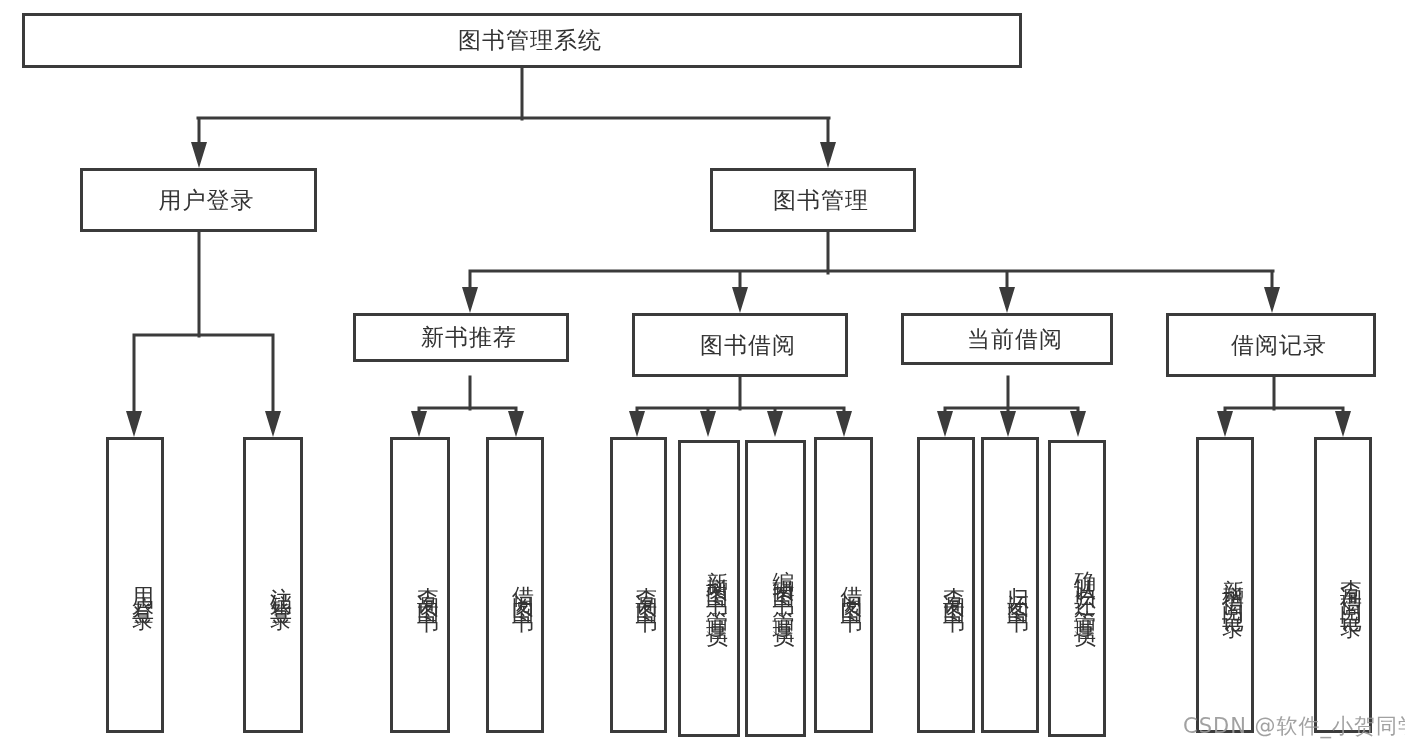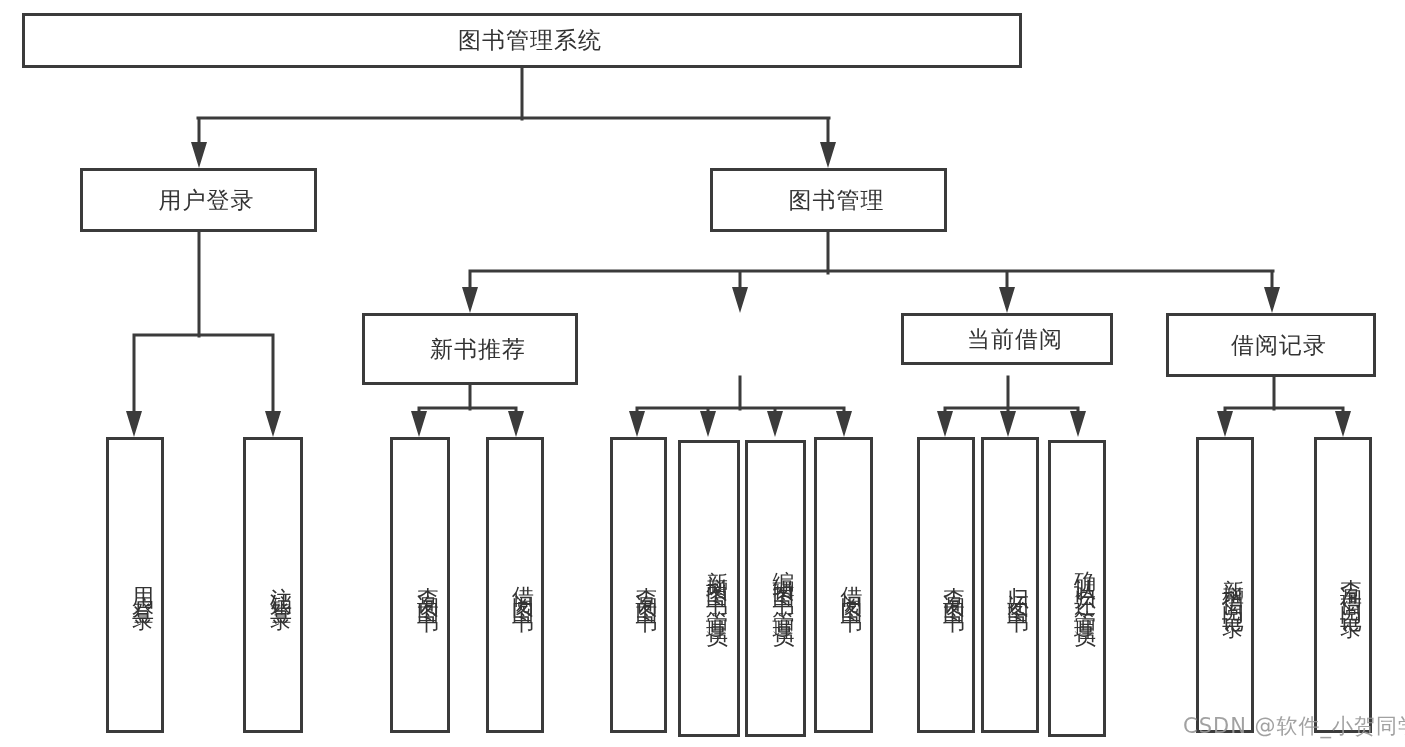--- a/index.html
+++ b/index.html
@@ -108,23 +108,24 @@
       M945 437 L937 411 H953 Z
       M1008 437 L1000 411 H1016 Z
       M1078 437 L1070 411 H1086 Z
       M1225 437 L1217 411 H1233 Z
       M1343 437 L1335 411 H1351 Z"></path>
   </svg>
 
   <div class="node" style="left:22px;top:13px;width:1000px;height:55px;">图书管理系统</div>
 
   <div class="node" style="left:80px;top:168px;width:237px;height:64px;">用户登录</div>
-  <div class="node" style="left:710px;top:168px;width:237px;height:64px;">图书管理</div>
+  <div class="node" style="left:710px;top:168px;width:206px;height:64px;">图书管理</div>
 
-  <div class="node" style="left:362px;top:313px;width:216px;height:72px;">新书推荐</div>
+  <div class="node" style="left:353px;top:313px;width:216px;height:49px;">新书推荐</div>
+  <div class="node" style="left:632px;top:313px;width:216px;height:64px;">图书借阅</div>
   <div class="node" style="left:901px;top:313px;width:212px;height:52px;">当前借阅</div>
   <div class="node" style="left:1166px;top:313px;width:210px;height:64px;">借阅记录</div>
 
   <div class="node vnode" style="left:106px;top:437px;width:58px;height:296px;">用户登录</div>
   <div class="node vnode" style="left:243px;top:437px;width:60px;height:296px;">注销登录</div>
 
   <div class="node vnode" style="left:390px;top:437px;width:60px;height:296px;">查询图书</div>
   <div class="node vnode" style="left:486px;top:437px;width:58px;height:296px;">借阅图书</div>
 
   <div class="node vnode" style="left:610px;top:437px;width:57px;height:296px;">查询图书</div>

